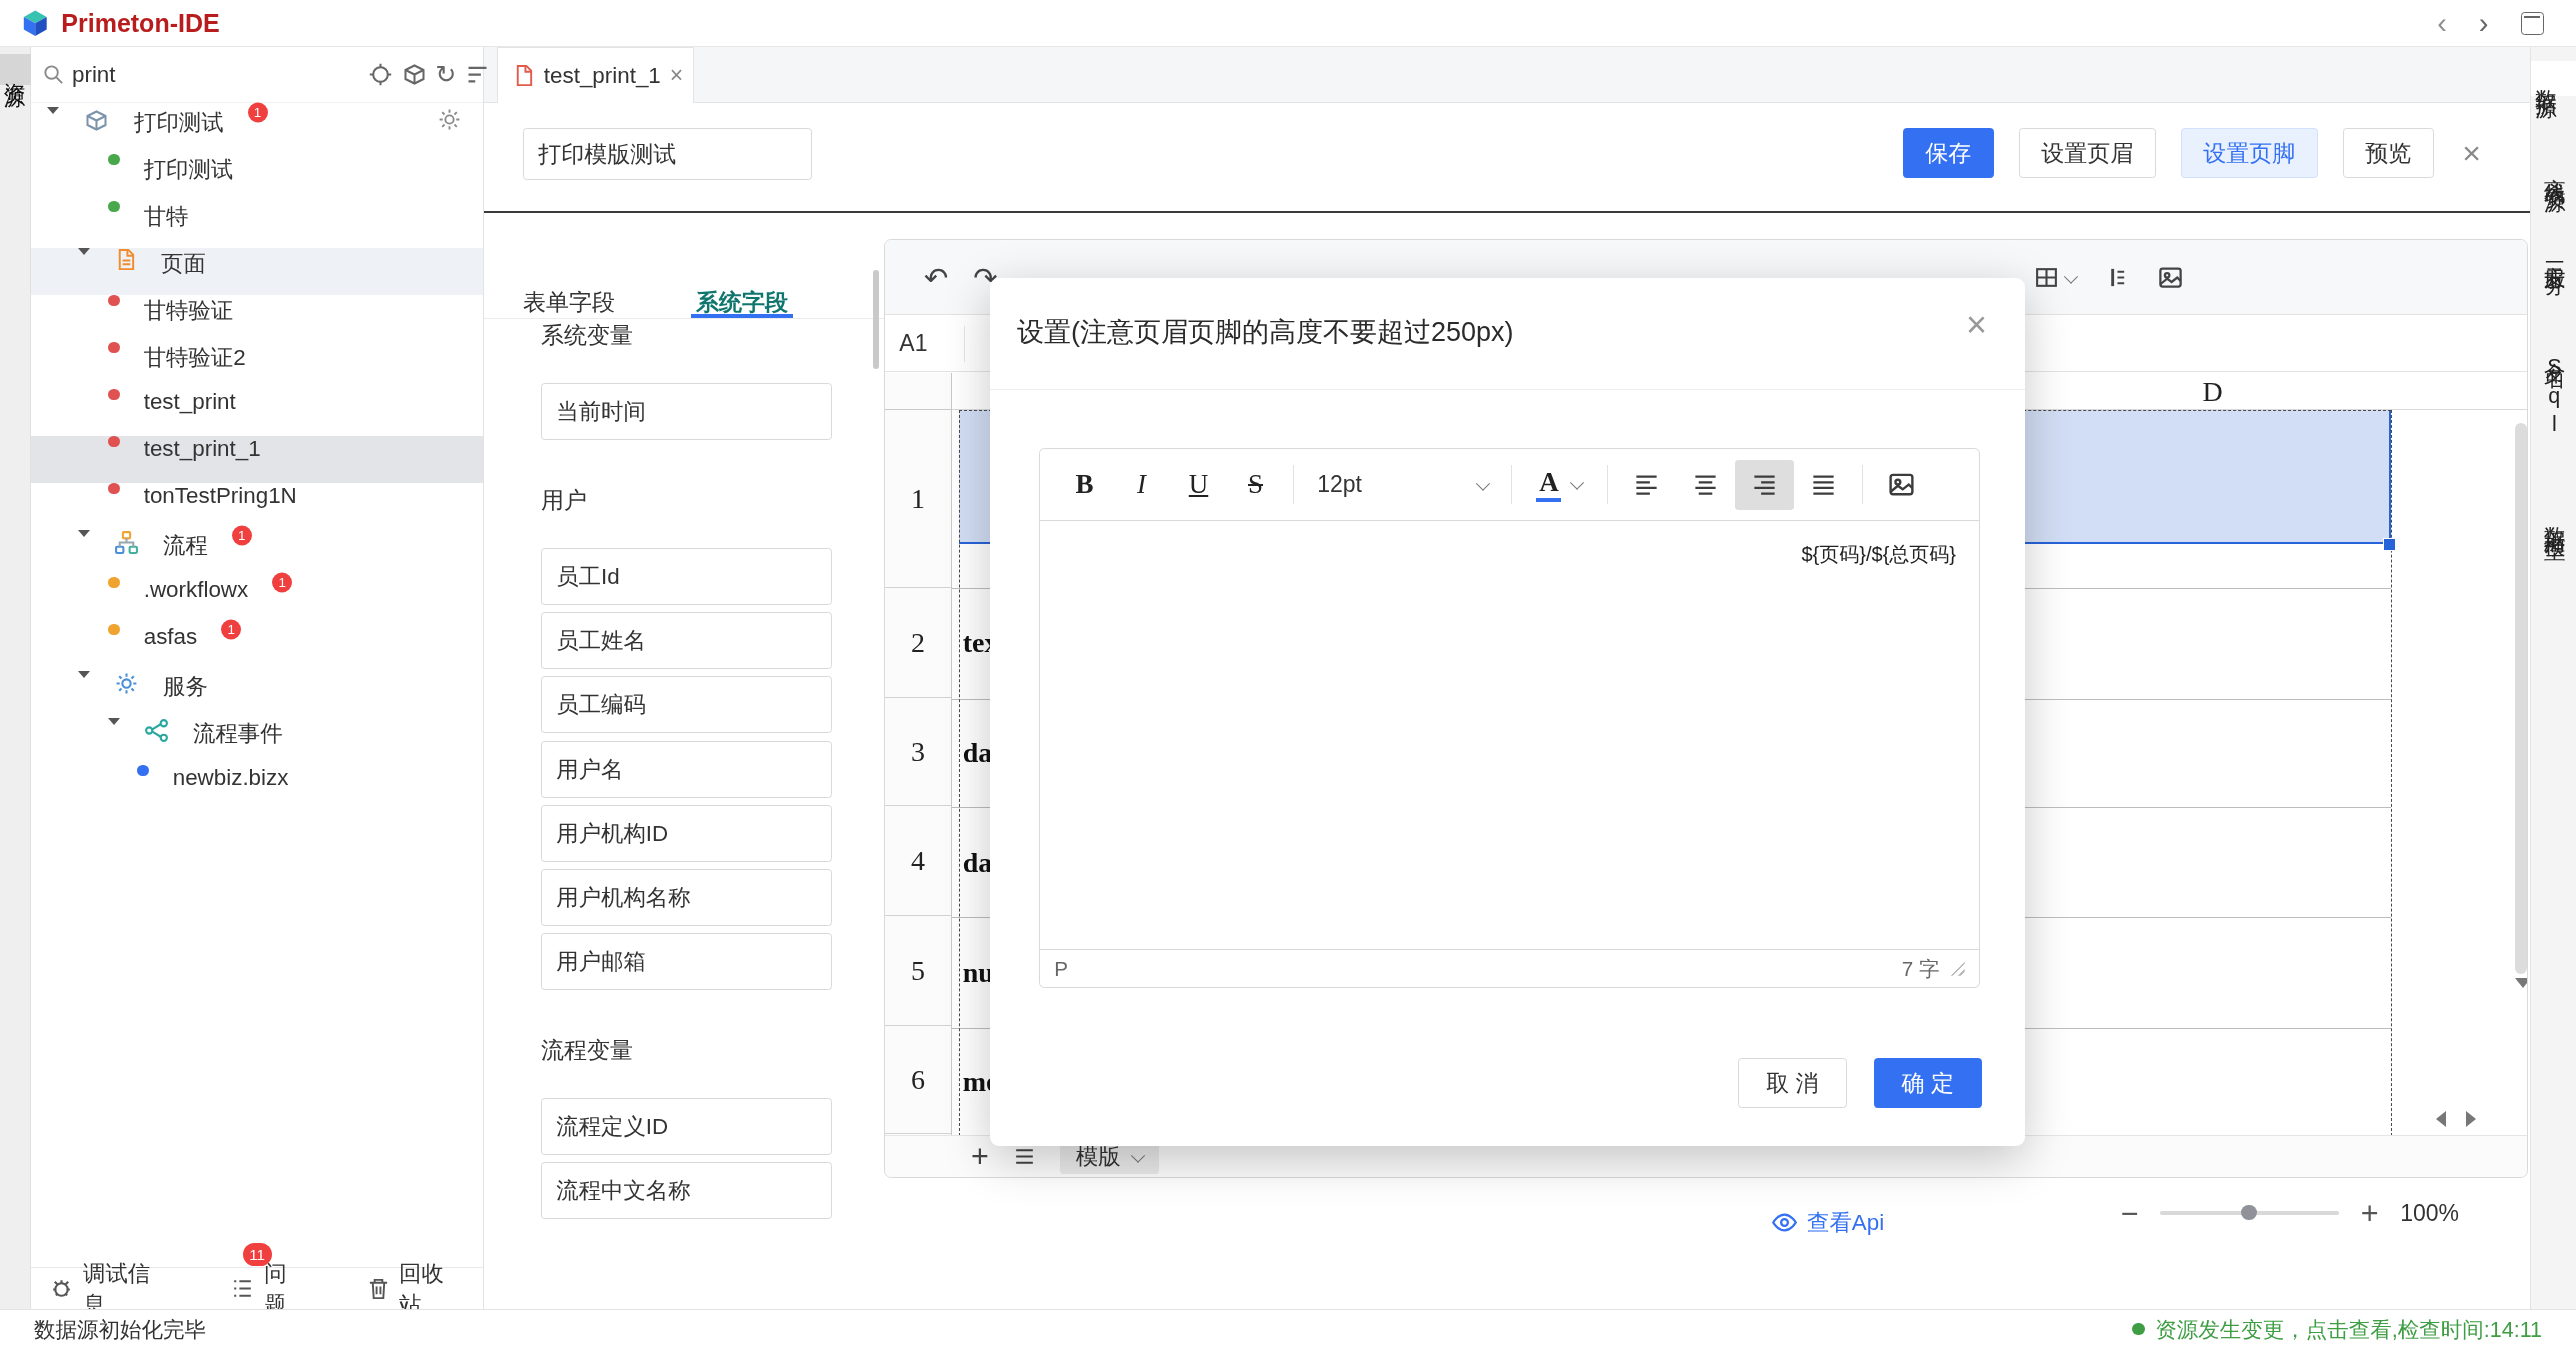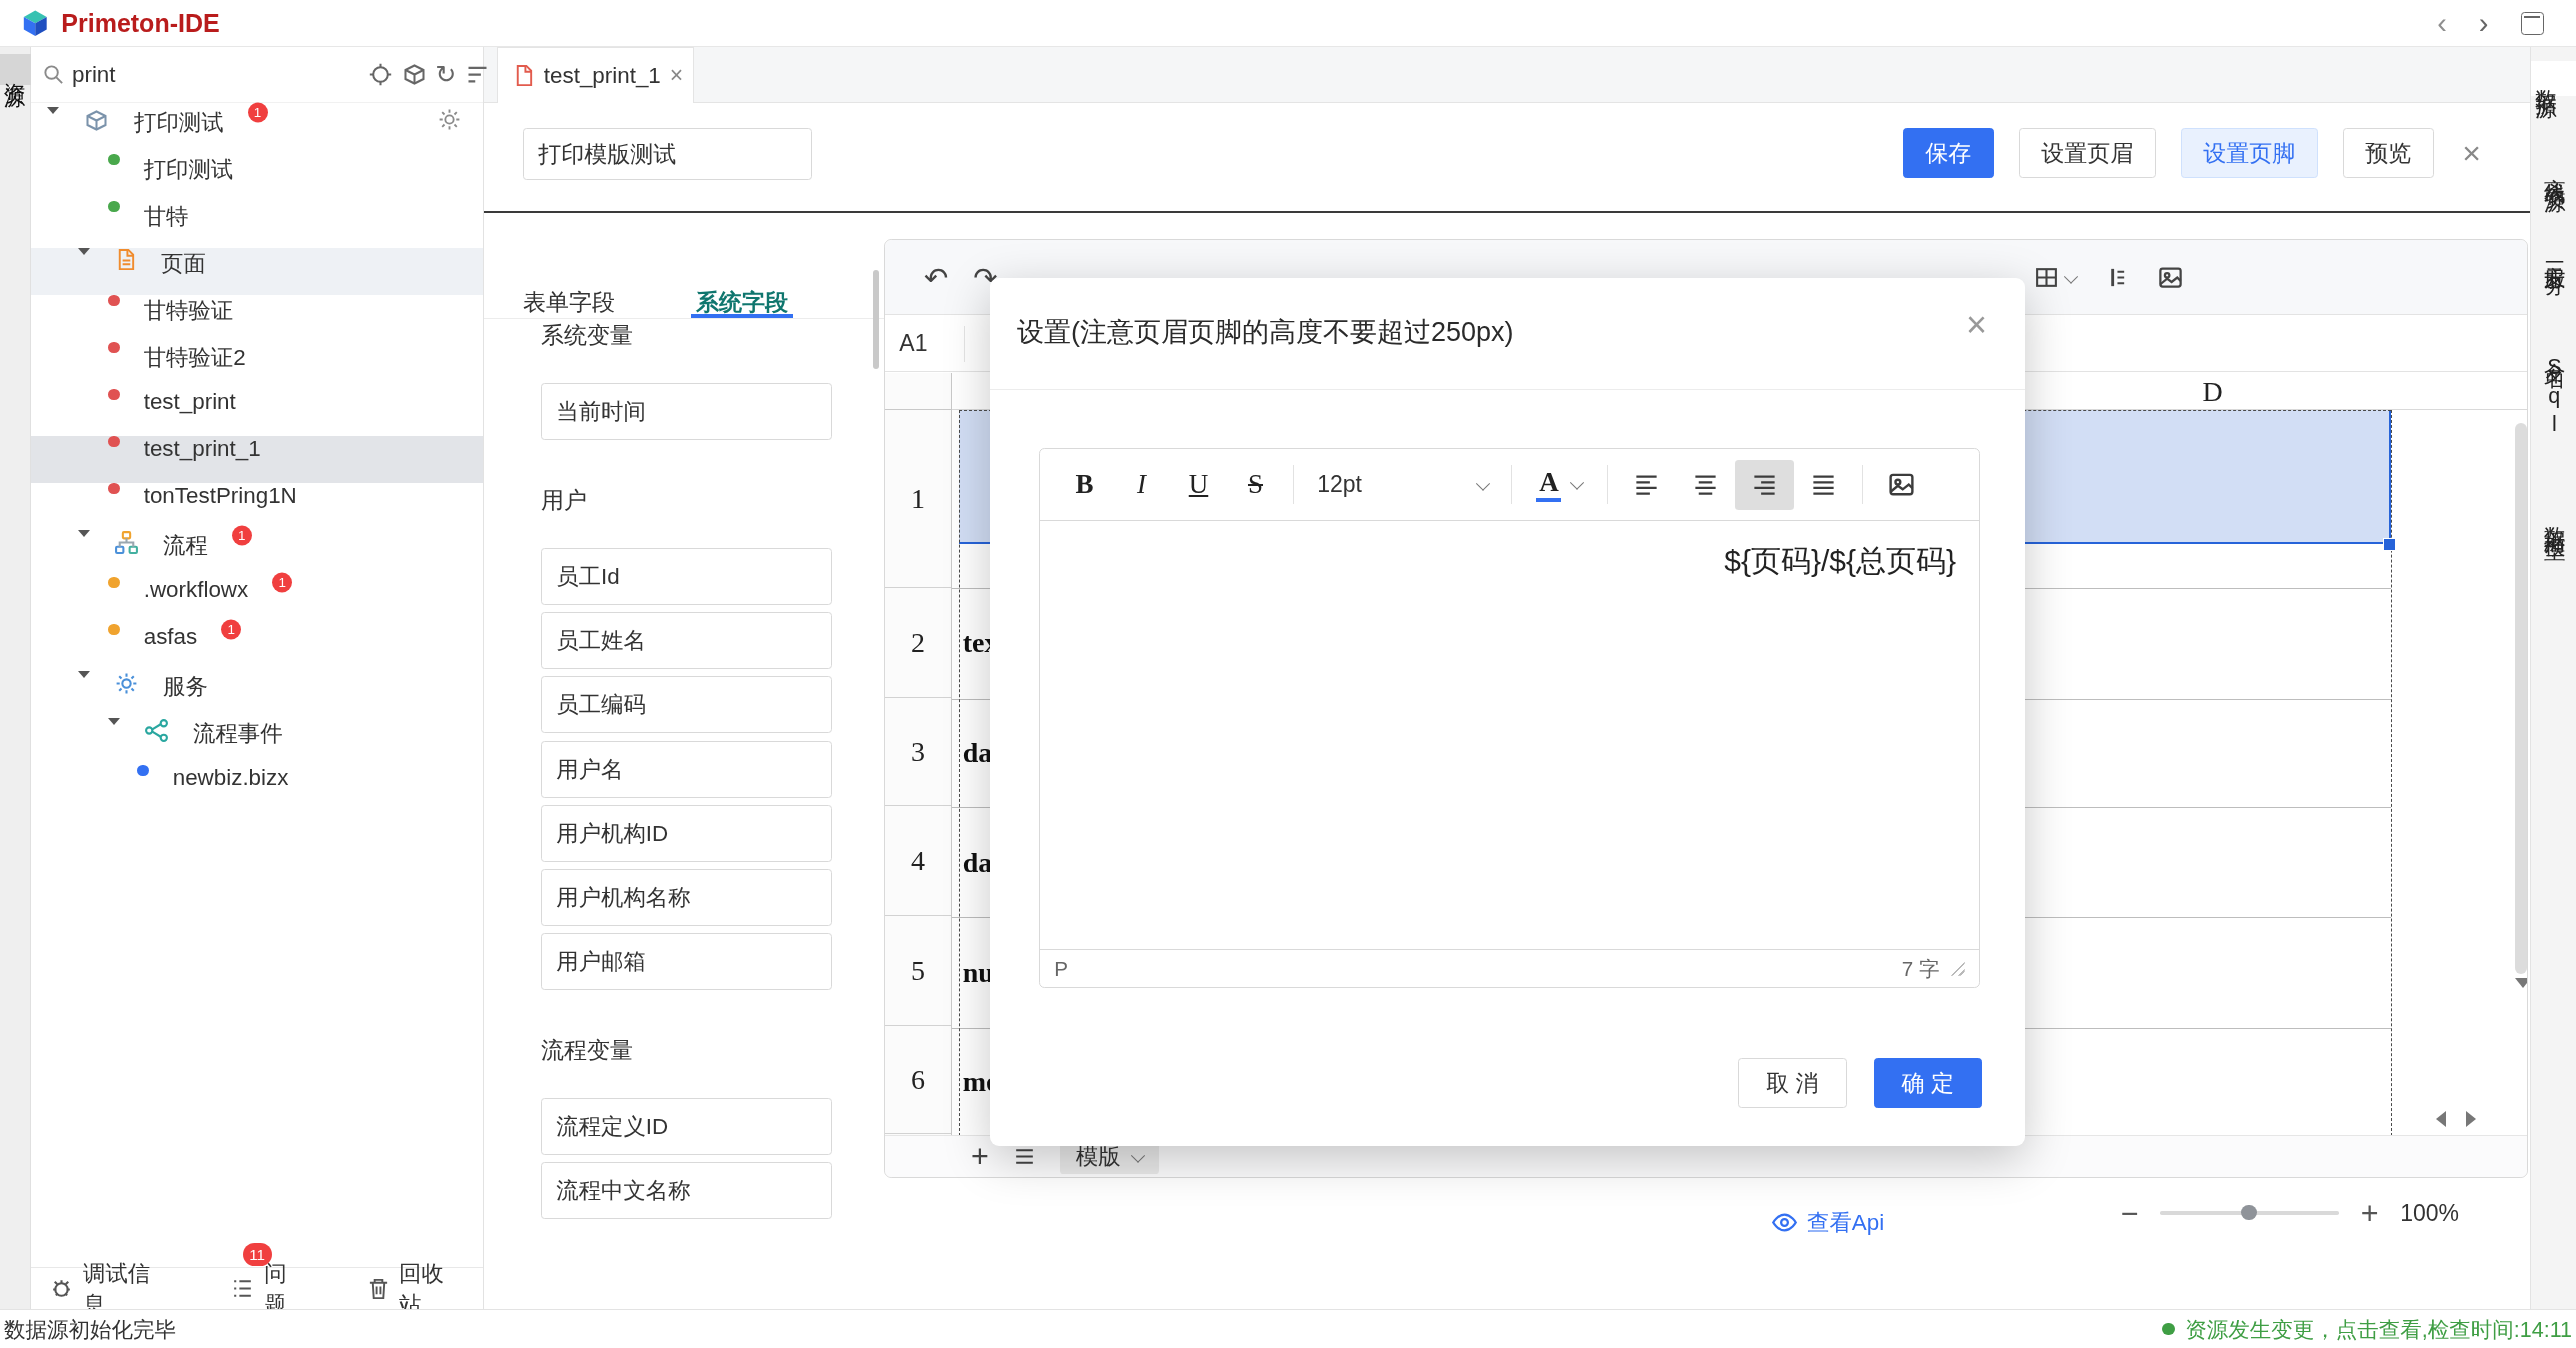--- a/index.html
+++ b/index.html
@@ -32,21 +32,21 @@
 .lv0{padding-left:16px}.lv1{padding-left:47px}.leaf2{padding-left:77px}.lv2b{padding-left:77px}.leaf3{padding-left:106px}
 .caret{width:0;height:0;border-left:6.3px solid transparent;border-right:6.3px solid transparent;border-top:7.2px solid #555;flex:0 0 auto}
 .dot{width:11.7px;height:11.7px;border-radius:50%;flex:0 0 auto}
 .dot.green{background:#49a84c}.dot.red{background:#e05252}.dot.orange{background:#f0a32e}.dot.blue{background:#3370f2}
 .nbadge{min-width:20px;height:20px;border-radius:10px;background:#f03f3f;color:#fff;font-size:13.4px;line-height:20px;text-align:center;padding:0 3.6px;transform:translateY(-4.5px);flex:0 0 auto}
 .rowtool{margin-left:auto;margin-right:12.5px}
 .sb-footer{position:absolute;left:0;right:0;bottom:0;height:42px;border-top:0.9px solid #e8e8e8;display:flex;align-items:center;gap:59px;padding:0 18px;font-size:22.4px;background:#fff}
 .sbf-item{display:flex;align-items:center;gap:9px;position:relative}
 .count-badge{position:absolute;top:-14.3px;left:12.5px;min-width:29px;height:23px;border-radius:11.7px;background:#f03f3f;color:#fff;font-size:15.2px;display:flex;align-items:center;justify-content:center;padding:0 5.4px}
 
-.statusbar{position:absolute;left:0;bottom:0;width:2576px;height:39px;background:#fff;border-top:0.9px solid #e3e3e3;display:flex;align-items:center;font-size:21.5px;color:#333;padding:0 4px;z-index:9}
+.statusbar{position:absolute;left:0;bottom:0;width:2576px;height:39px;background:#fff;border-top:0.9px solid #e3e3e3;display:flex;align-items:center;font-size:21.5px;color:#333;padding:0 34px;z-index:9}
 .sb-right{margin-left:auto;display:flex;align-items:center;gap:10.8px;color:#3f9e44}
 .green-dot{width:12.5px;height:12.5px;border-radius:50%;background:#3f9e44}
 
 .main{position:absolute;left:484px;top:47px;right:46px;bottom:39px;background:#fff}
 .tabbar{position:absolute;left:0;top:0;right:0;height:56px;background:#f5f6f7;border-bottom:0.9px solid #e4e4e4}
 .etab{position:absolute;left:12.5px;top:0;height:56px;width:197px;background:#fff;border:0.9px solid #e4e4e4;border-bottom:none;display:flex;align-items:center;gap:9px;padding:0 14.3px;font-size:22.4px;color:#333}
 .etab-close{margin-left:auto;font-size:23px;color:#888}
 .content{position:absolute;left:0;top:56px;right:0;bottom:0;background:#fff}
 .hdr-divider{position:absolute;left:0;top:108px;right:0;height:1.8px;background:#3a3a3a}
 .name-input{position:absolute;left:39px;top:25px;width:289px;height:52px;border:0.9px solid #d9d9d9;border-radius:3.6px;font-size:23px;color:#333;padding:0 14.3px;outline:none;background:#fff}
@@ -110,21 +110,21 @@
 .m-editor{position:absolute;left:49px;top:170px;width:941px;border:0.9px solid #d9d9d9;border-radius:5.4px}
 .m-toolbar{height:72px;border-bottom:0.9px solid #d9d9d9;display:flex;align-items:center;padding:0 16px}
 .tb-btn{width:57px;height:50px;display:flex;align-items:center;justify-content:center;font-family:"Liberation Serif","DejaVu Serif",serif;font-size:27px;color:#222;border-radius:3.6px}
 .tb-btn.b{font-weight:700}.tb-btn.i{font-style:italic}.tb-btn.u span{text-decoration:underline}.tb-btn.s span{text-decoration:line-through}
 .tb-sep{width:0.9px;height:39px;background:#e2e2e2;margin:0 9px}
 .fontsize{width:199px;display:flex;align-items:center;justify-content:space-between;padding:0 14.3px;font-size:23px;color:#333}
 .colorA{width:77px;display:flex;align-items:center;justify-content:center;gap:10.8px}
 .colorA .A{font-family:"Liberation Serif","DejaVu Serif",serif;font-size:27px;font-weight:600;border-bottom:4.5px solid #3370f2;line-height:1.15;padding:0 2.7px;color:#222}
 .align-btn{width:59px;height:50px;display:flex;align-items:center;justify-content:center;border-radius:3.6px}
 .align-btn.active{background:#dedede}
-.m-content{height:428px;font-size:30px;color:#222;text-align:right;padding:20px 23px;background:#fff}
+.m-content{height:428px;font-size:20px;color:#222;text-align:right;padding:20px 23px;background:#fff}
 .m-status{height:38px;border-top:0.9px solid #d9d9d9;display:flex;align-items:center;padding:0 14.3px;font-size:20.6px;color:#666}
 .m-status .right{margin-left:auto;display:flex;align-items:center;gap:10.8px}
 .resize-h{width:14.3px;height:14.3px;clip-path:polygon(100% 0,100% 100%,0 100%);background:repeating-linear-gradient(135deg,#b9b9b9 0 1.8px,transparent 1.8px 5.4px)}
 .m-footer{position:absolute;right:43px;bottom:38px;display:flex;gap:27px}
 .mbtn{height:50px;padding:0 27px;border-radius:3.6px;border:0.9px solid #d9d9d9;background:#fff;font-size:23px;color:#333;display:flex;align-items:center;white-space:nowrap}
 .mbtn.primary{background:#3370f2;border-color:#3370f2;color:#fff}
 </style>
 </head>
 <body>
 

